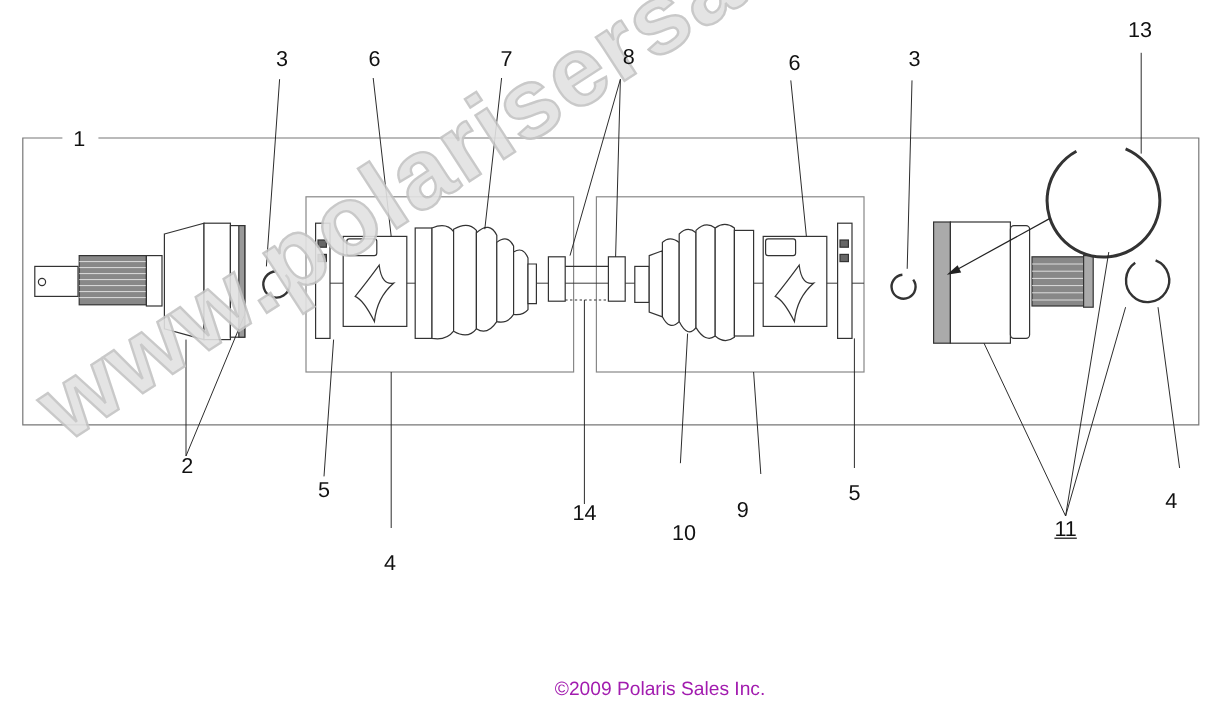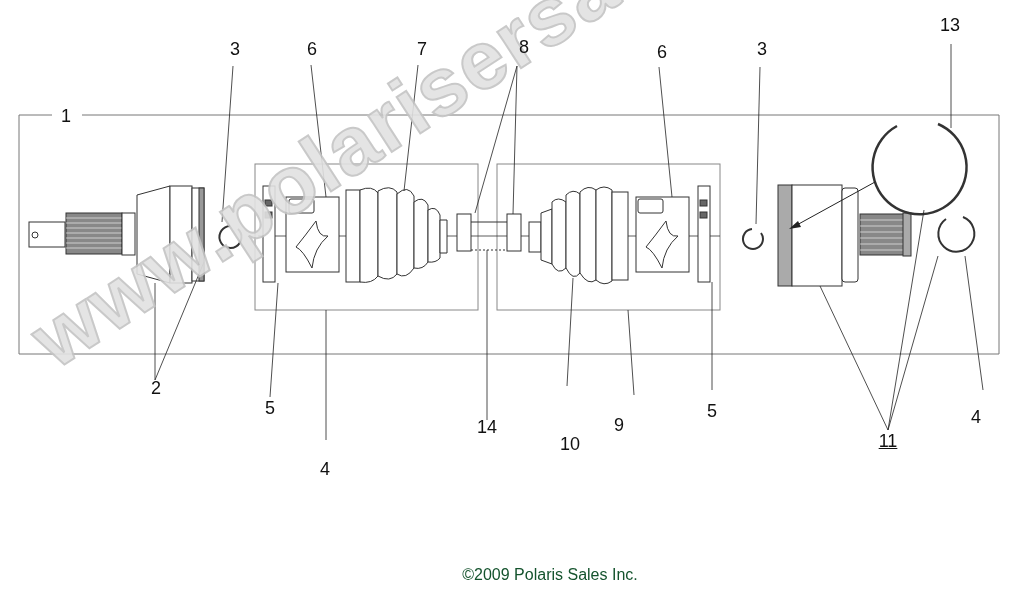--- a/index.html
+++ b/index.html
@@ -1,19 +1,19 @@
 <!DOCTYPE html>
 <html><head>
 <meta charset="utf-8">
 <style>
   html, body { margin:0; padding:0; background:#ffffff; }
   body { width:1018px; height:602px; position:relative; overflow:hidden; font-family:"Liberation Sans", sans-serif; }
   #diagram { position:absolute; left:0; top:0; width:1018px; height:602px; }
   .callout { position:absolute; font-family:"Liberation Sans", sans-serif; font-size:18px; color:#111; transform:translateX(-50%); line-height:1; }
-  .copyright { position:absolute; left:550px; top:566px; transform:translateX(-50%); font-size:16px; color:#14532d; font-family:"Liberation Sans", sans-serif; white-space:nowrap; }
+  .copyright { position:absolute; left:550px; top:566px; transform:translateX(-50%); font-size:16px; color:#a21caf; font-family:"Liberation Sans", sans-serif; white-space:nowrap; }
   .watermark { position:absolute; left:40px; top:300px; font-family:"Liberation Sans", sans-serif; font-weight:bold; font-size:82px; color:#e2e2e2; -webkit-text-stroke:2px #c4c4c4; transform:rotate(-33deg); transform-origin:left center; white-space:nowrap; letter-spacing:2px; opacity:0.9; }
 </style>
 </head>
 <body>
 
 <div id="diagram">
   <svg width="1018" height="602" viewBox="0 0 1018 602">
     <g fill="none" stroke="#555" stroke-width="1">
 
       <path d="M52 115 H19 V354 H999 V115 H82" stroke="#777"></path>

